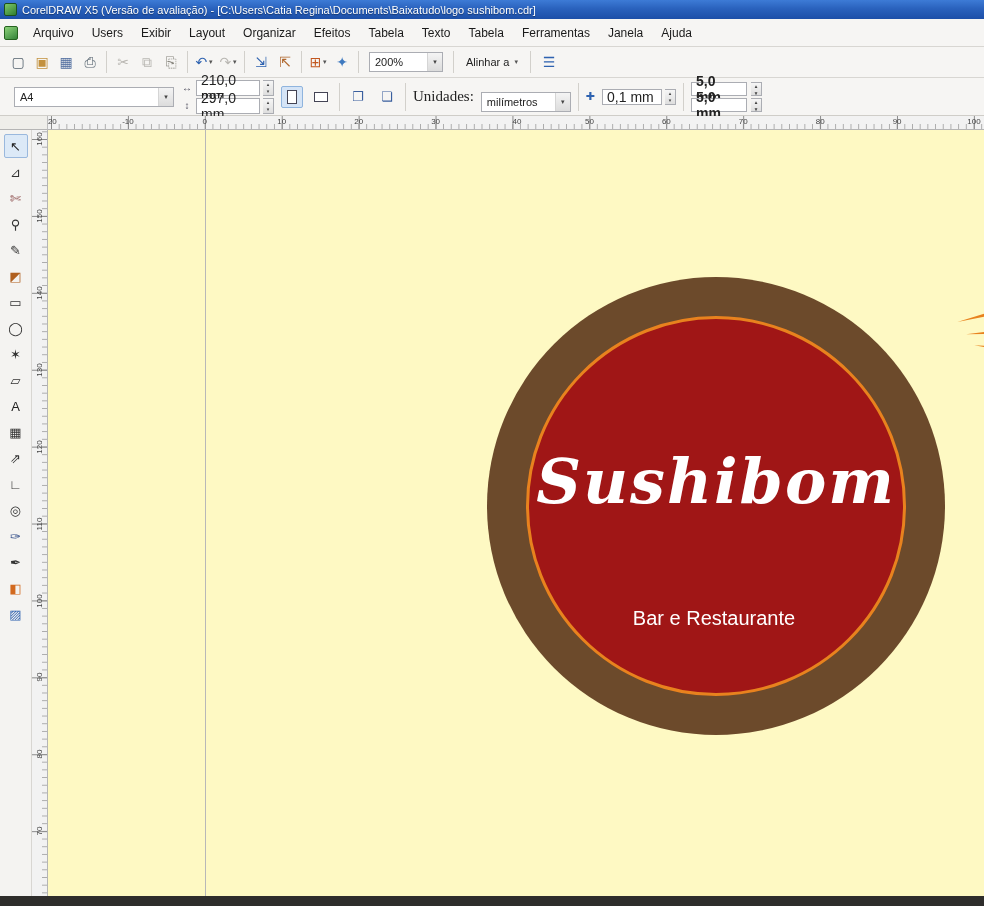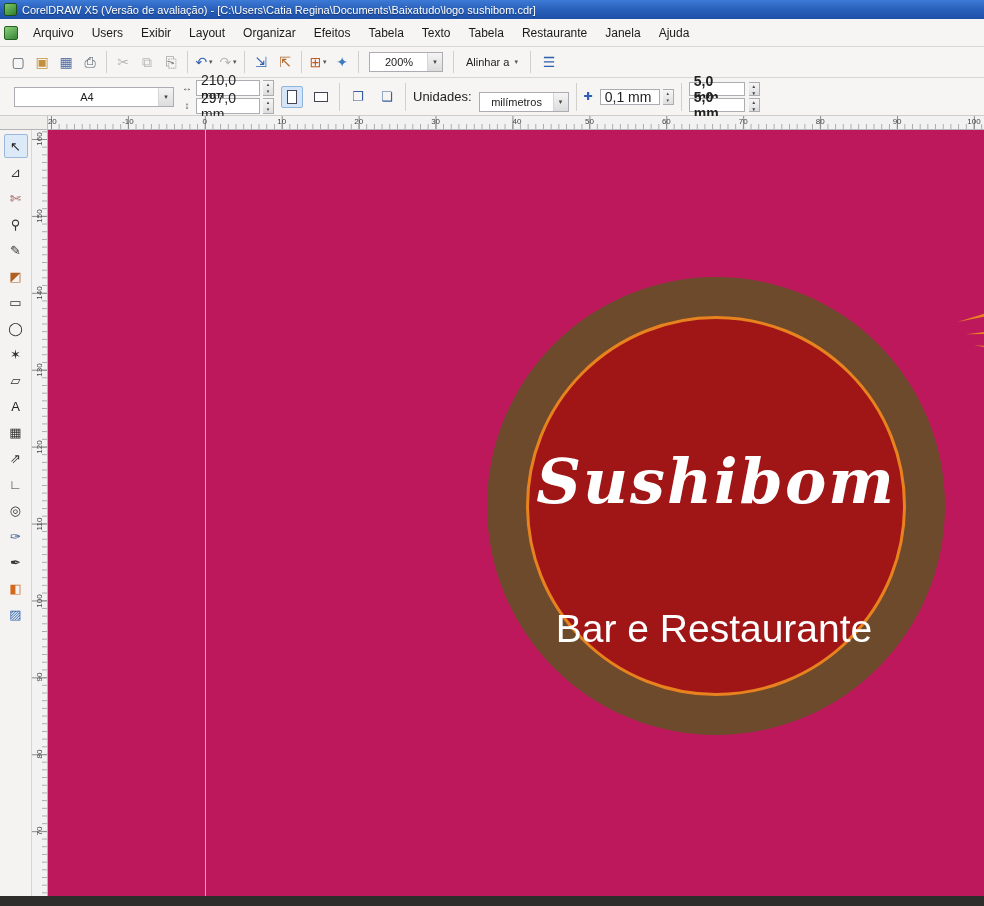--- a/index.html
+++ b/index.html
@@ -25,21 +25,21 @@
   .toolbar { height:31px; background:#f6f5f3; border-bottom:1px solid #d8d6d2;
     display:flex; align-items:center; padding-left:6px; gap:2px; }
   .tbtn { height:24px; min-width:24px; display:flex; align-items:center; justify-content:center;
     border-radius:2px; padding:0 2px; }
   .tglyph { font-size:14px; line-height:1; }
   .caret { font-size:7px; color:#555; margin-left:2px; }
   .caret::after { content:"▾"; }
   .tsep { width:1px; height:22px; background:#d2d0cb; margin:0 4px; flex:0 0 auto; }
   .combo { height:20px; border:1px solid #abadb3; background:#fff; display:flex;
     align-items:center; font-size:11px; padding:0 0 0 5px; color:#222; }
-  .combo .cbx-text { flex:1; white-space:nowrap; overflow:hidden;text-align:center; }
+  .combo .cbx-text { flex:1; white-space:nowrap; overflow:hidden; }
   .combo .cbx-btn { width:15px; height:100%; border-left:1px solid #d5d5d5;
     background:linear-gradient(#f4f4f4,#dcdcdc); display:flex; align-items:center; justify-content:center;
     font-size:7px; color:#444; margin-left:4px; }
   .combo .cbx-btn::after { content:"▾"; }
   .zoom-combo { width:74px; margin:0 4px; }
   .align-btn { display:flex; align-items:center; gap:3px; font-size:11px; color:#222;
     padding:3px 6px; border-radius:2px; }
 
   
   .propbar { height:38px; background:#f6f5f3; border-bottom:1px solid #cfcdc8;
@@ -56,21 +56,21 @@
   .spin span { flex:1; font-size:5px; line-height:7px; text-align:center; color:#444; }
   .su::after { content:"▴"; } .sd::after { content:"▾"; }
   .orient-btn { width:22px; height:22px; display:flex; align-items:center; justify-content:center;
     border-radius:2px; border:1px solid transparent; }
   .orient-btn.selected { background:#d5e4f6; border-color:#8fb4de; }
   .orient-portrait-glyph { width:10px; height:14px; background:#fff; border:1px solid #445; }
   .orient-landscape-glyph { width:14px; height:10px; background:#fff; border:1px solid #445; }
   .icon-btn { width:22px; height:22px; display:flex; align-items:center; justify-content:center;
     font-size:13px; color:#3a5f9e; border-radius:2px; }
   .psep { width:1px; height:28px; background:#d2d0cb; }
-  .units-label { font-size:13px; color:#222; }
+  .units-label { font-size:15px; color:#222;font-family:Liberation Serif, serif; }
   .units-combo { width:90px;margin-top:11px; }
   .nudge-icon { font-size:11px; color:#2E62B0; }
   .dup-col { display:flex; flex-direction:column; gap:2px; }
   .dup-row { display:flex; align-items:flex-end; gap:4px;font-weight:bold; }
   .mini-spin { height:14px; }
   .fh14 { height:14px; }
 
   
   .ruler-row { height:14px; display:flex; }
   .ruler-corner { width:48px; background:#efeeea; border-right:1px solid #bdbdbd; border-bottom:1px solid #b5b5b5; }
@@ -97,31 +97,31 @@
     font-size:8px; color:#444; transform:rotate(-90deg); }
 
   
   .toolbox { width:32px; background:#f4f3f1; border-right:1px solid #d8d6d2;
     display:flex; flex-direction:column; align-items:center; padding-top:4px; gap:2px; }
   .tool { width:24px; height:24px; display:flex; align-items:center; justify-content:center;
     font-size:13px; color:#333; border-radius:2px; border:1px solid transparent; }
   .tool.selected { background:#dce9f7; border-color:#9ab8dd; }
 
   
-  .canvas { flex:1; position:relative; background:#be185d; overflow:hidden; }
+  .canvas { flex:1; position:relative; background:#fef9c3; overflow:hidden; }
   .page-edge { position:absolute; left:157px; top:0; bottom:0; width:1px; background:#b8b8b8; }
   .logo-outer { position:absolute; left:439px; top:147px; width:458px; height:458px;
     border-radius:50%; background:var(--logo-outer,#6C4A2B); }
   .logo-inner { position:absolute; left:39px; top:39px; width:380px; height:380px;
     border-radius:50%; background:var(--logo-inner,#A01616); border:3px solid var(--logo-ring,#E8821E); }
   .logo-title { position:absolute; top:168px; left:0; right:0; text-align:center;
     font-family:"DejaVu Serif", serif; font-style:italic; font-weight:bold;
     font-size:62px; letter-spacing:2px; color:var(--logo-text,#fff); }
   .logo-subtitle { position:absolute; top:330px; left:0; right:4px; text-align:center;
-    font-size:39px; color:var(--logo-text,#fff); }
+    font-size:20px; color:var(--logo-text,#fff); }
   .decor { position:absolute; background:var(--logo-ring,#E8821E);
     clip-path:polygon(0 50%,100% 0,100% 100%); }
   .d1 { left:908px; top:176px; width:90px; height:10px; transform:rotate(-14deg); }
   .d2 { left:918px; top:197px; width:80px; height:9px; transform:rotate(-4deg); }
   .d3 { left:926px; top:215px; width:70px; height:8px; transform:rotate(6deg); }
 
   .bottombar { height:10px; background:#2e2d2b; }
 </style>
 </head>
 <body>
@@ -138,21 +138,21 @@
     <div style="display:flex">
         <div class="menu-item">Arquivo</div>
         <div class="menu-item">Users</div>
         <div class="menu-item">Exibir</div>
         <div class="menu-item">Layout</div>
         <div class="menu-item">Organizar</div>
         <div class="menu-item">Efeitos</div>
         <div class="menu-item">Tabela</div>
         <div class="menu-item">Texto</div>
         <div class="menu-item">Tabela</div>
-        <div class="menu-item">Restaurante</div>
+        <div class="menu-item">Ferramentas</div>
         <div class="menu-item">Janela</div>
         <div class="menu-item">Ajuda</div>
       </div>
   </div>
 
   <div class="toolbar">
     <div style="display:flex;align-items:center">
         <div class="tbtn">
           <span class="tglyph" style="color: rgb(85, 99, 111);">▢</span>
         </div>

